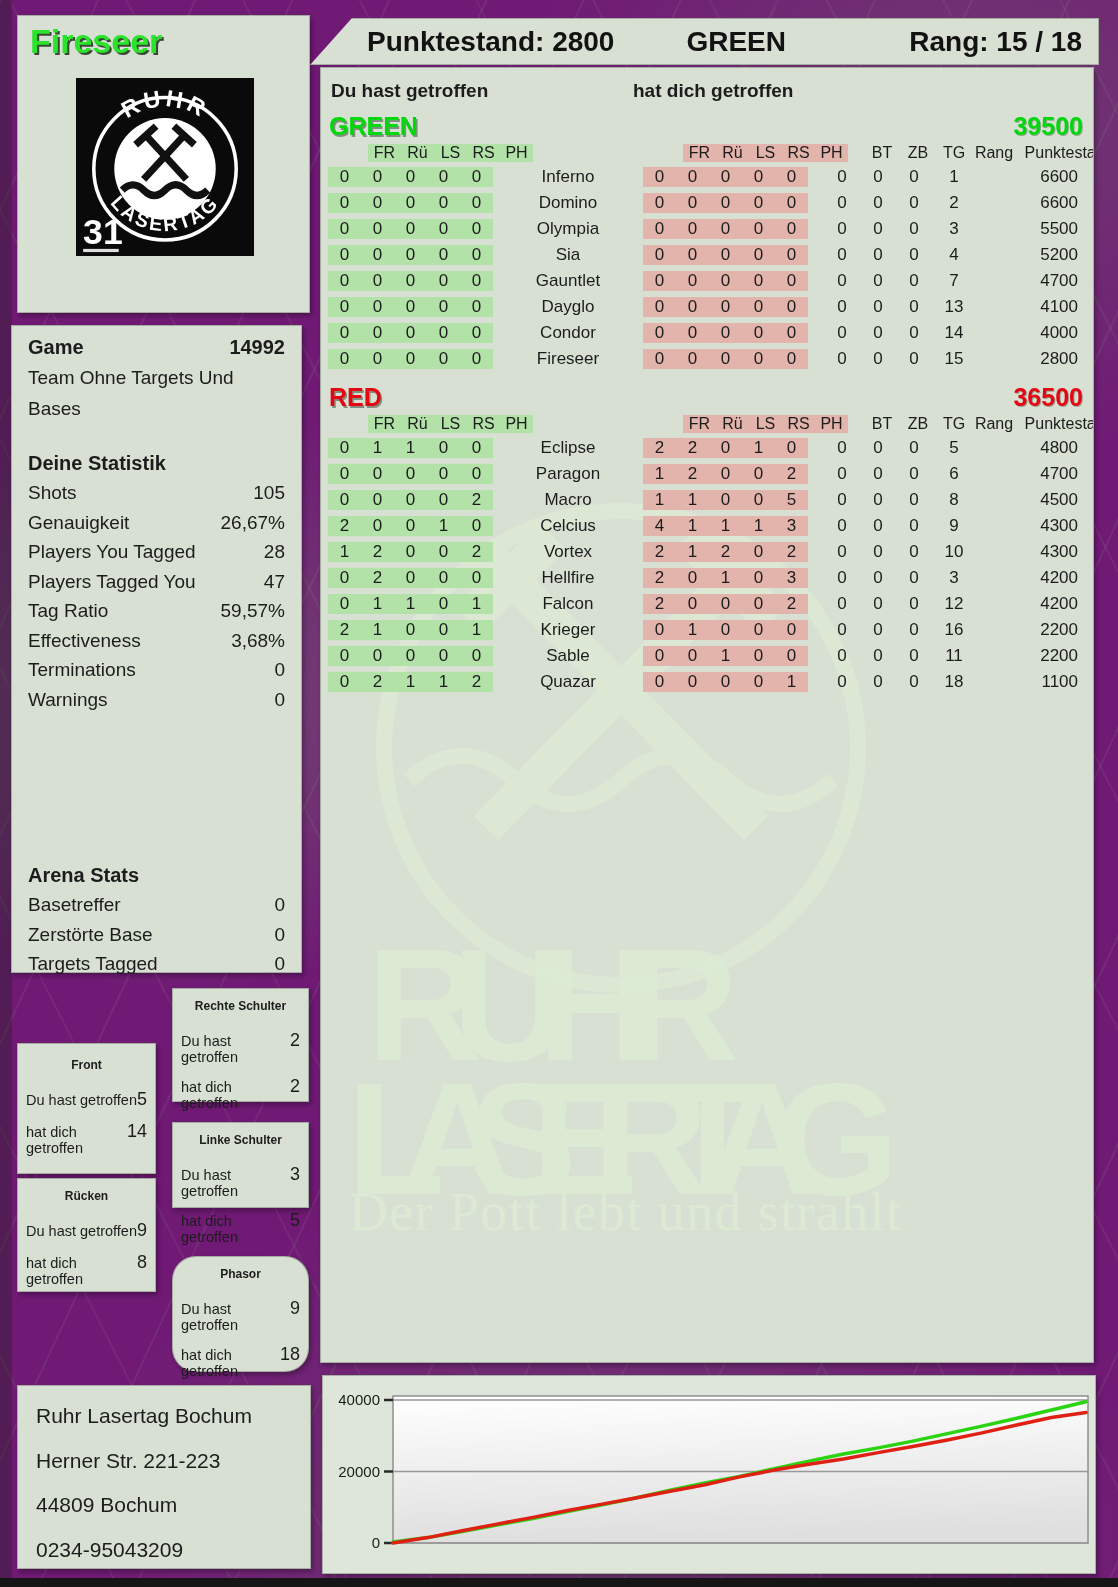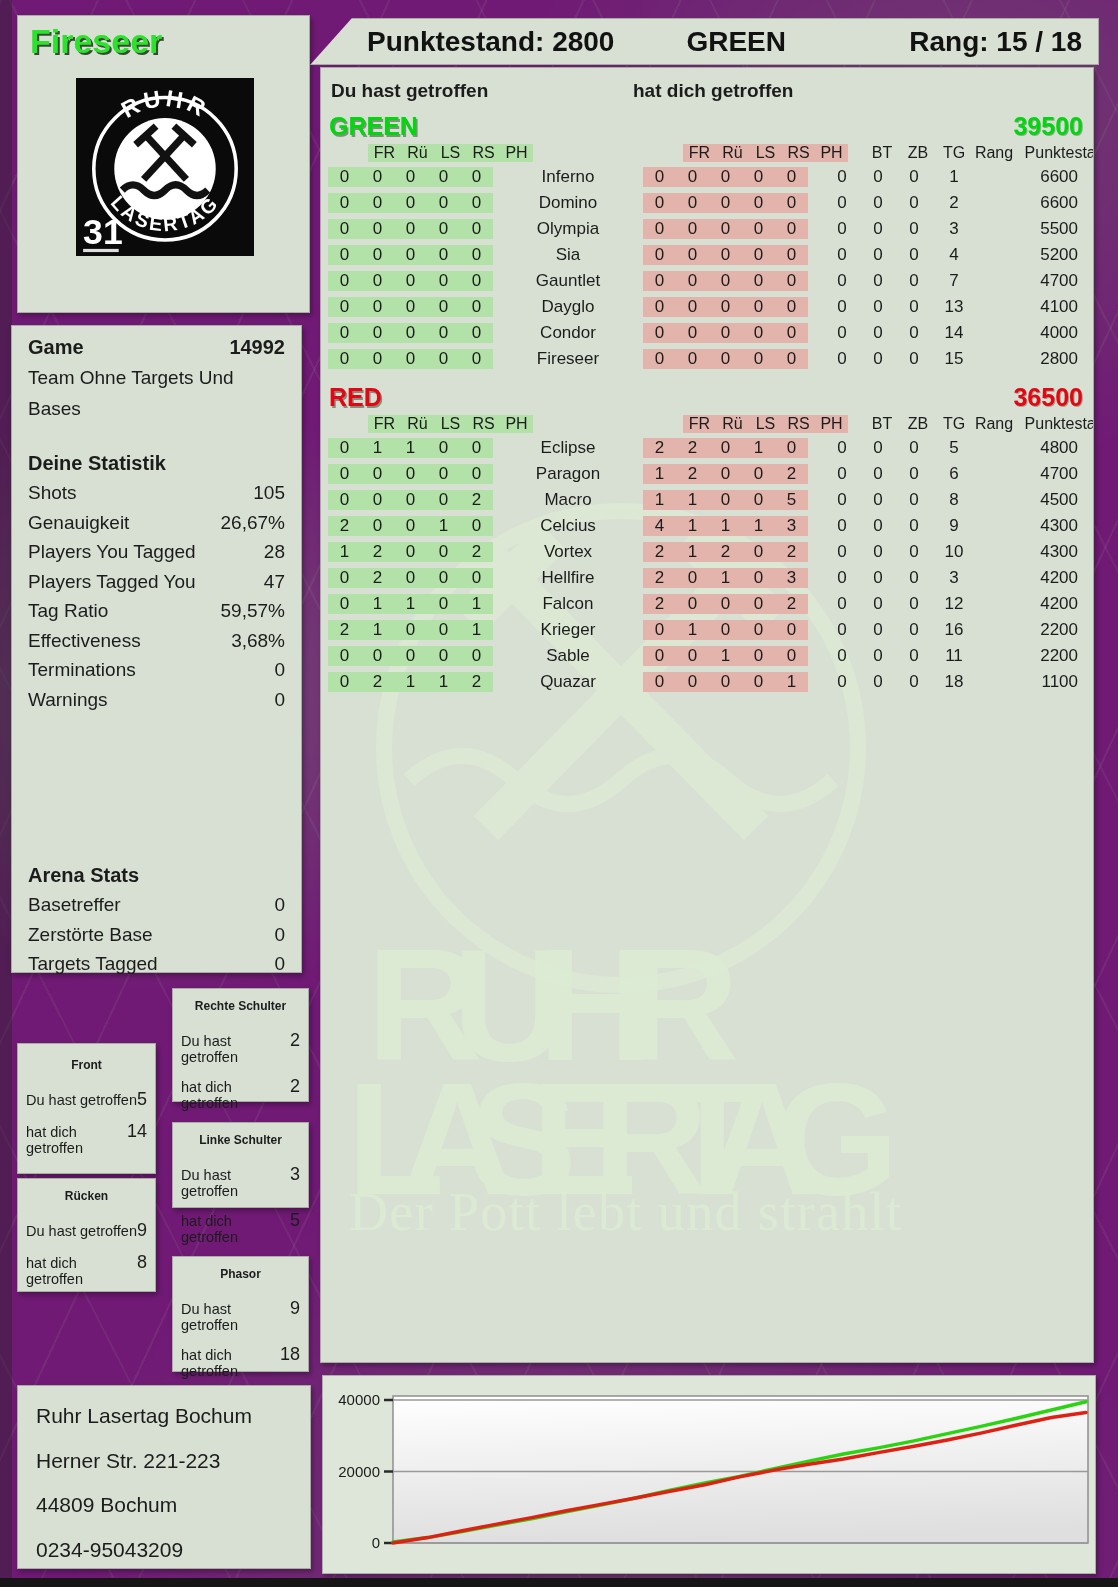--- a/index.html
+++ b/index.html
@@ -43,21 +43,21 @@
   
   .bp-box{box-sizing:border-box;padding:4px 8px 4px 8px;}
   .bp-title{text-align:center;font-size:12px;font-weight:bold;line-height:26px;}
   .bp-row{display:flex;justify-content:space-between;align-items:baseline;margin-top:11px;}
   .bp-label{font-size:14.5px;}
   .bp-val{font-size:18px;}
   #bp-front{left:17px;top:1043px;width:139px;height:131px;}
   #bp-ruecken{left:17px;top:1178px;width:139px;height:114px;}
   #bp-rechts{left:172px;top:988px;width:137px;height:114px;}
   #bp-links{left:172px;top:1122px;width:137px;height:86px;}
-  #bp-phasor{left:172px;top:1256px;width:137px;height:116px;}
+  #bp-phasor{left:172px;top:1256px;width:137px;height:116px;border-radius:24px;}
   #bp-front .bp-title{margin-top:4px;}
 
   
   #address-panel{left:17px;top:1385px;width:294px;height:184px;box-sizing:border-box;padding:8px 18px;}
   .addr-line{font-size:21px;line-height:44.5px;}
 
   
   #main-panel{left:320px;top:67px;width:772px;height:1294px;overflow:hidden;}
   .watermark{position:absolute;left:0;top:0;pointer-events:none;}
   .mp-headings{position:relative;height:31px;padding-top:12px;}

